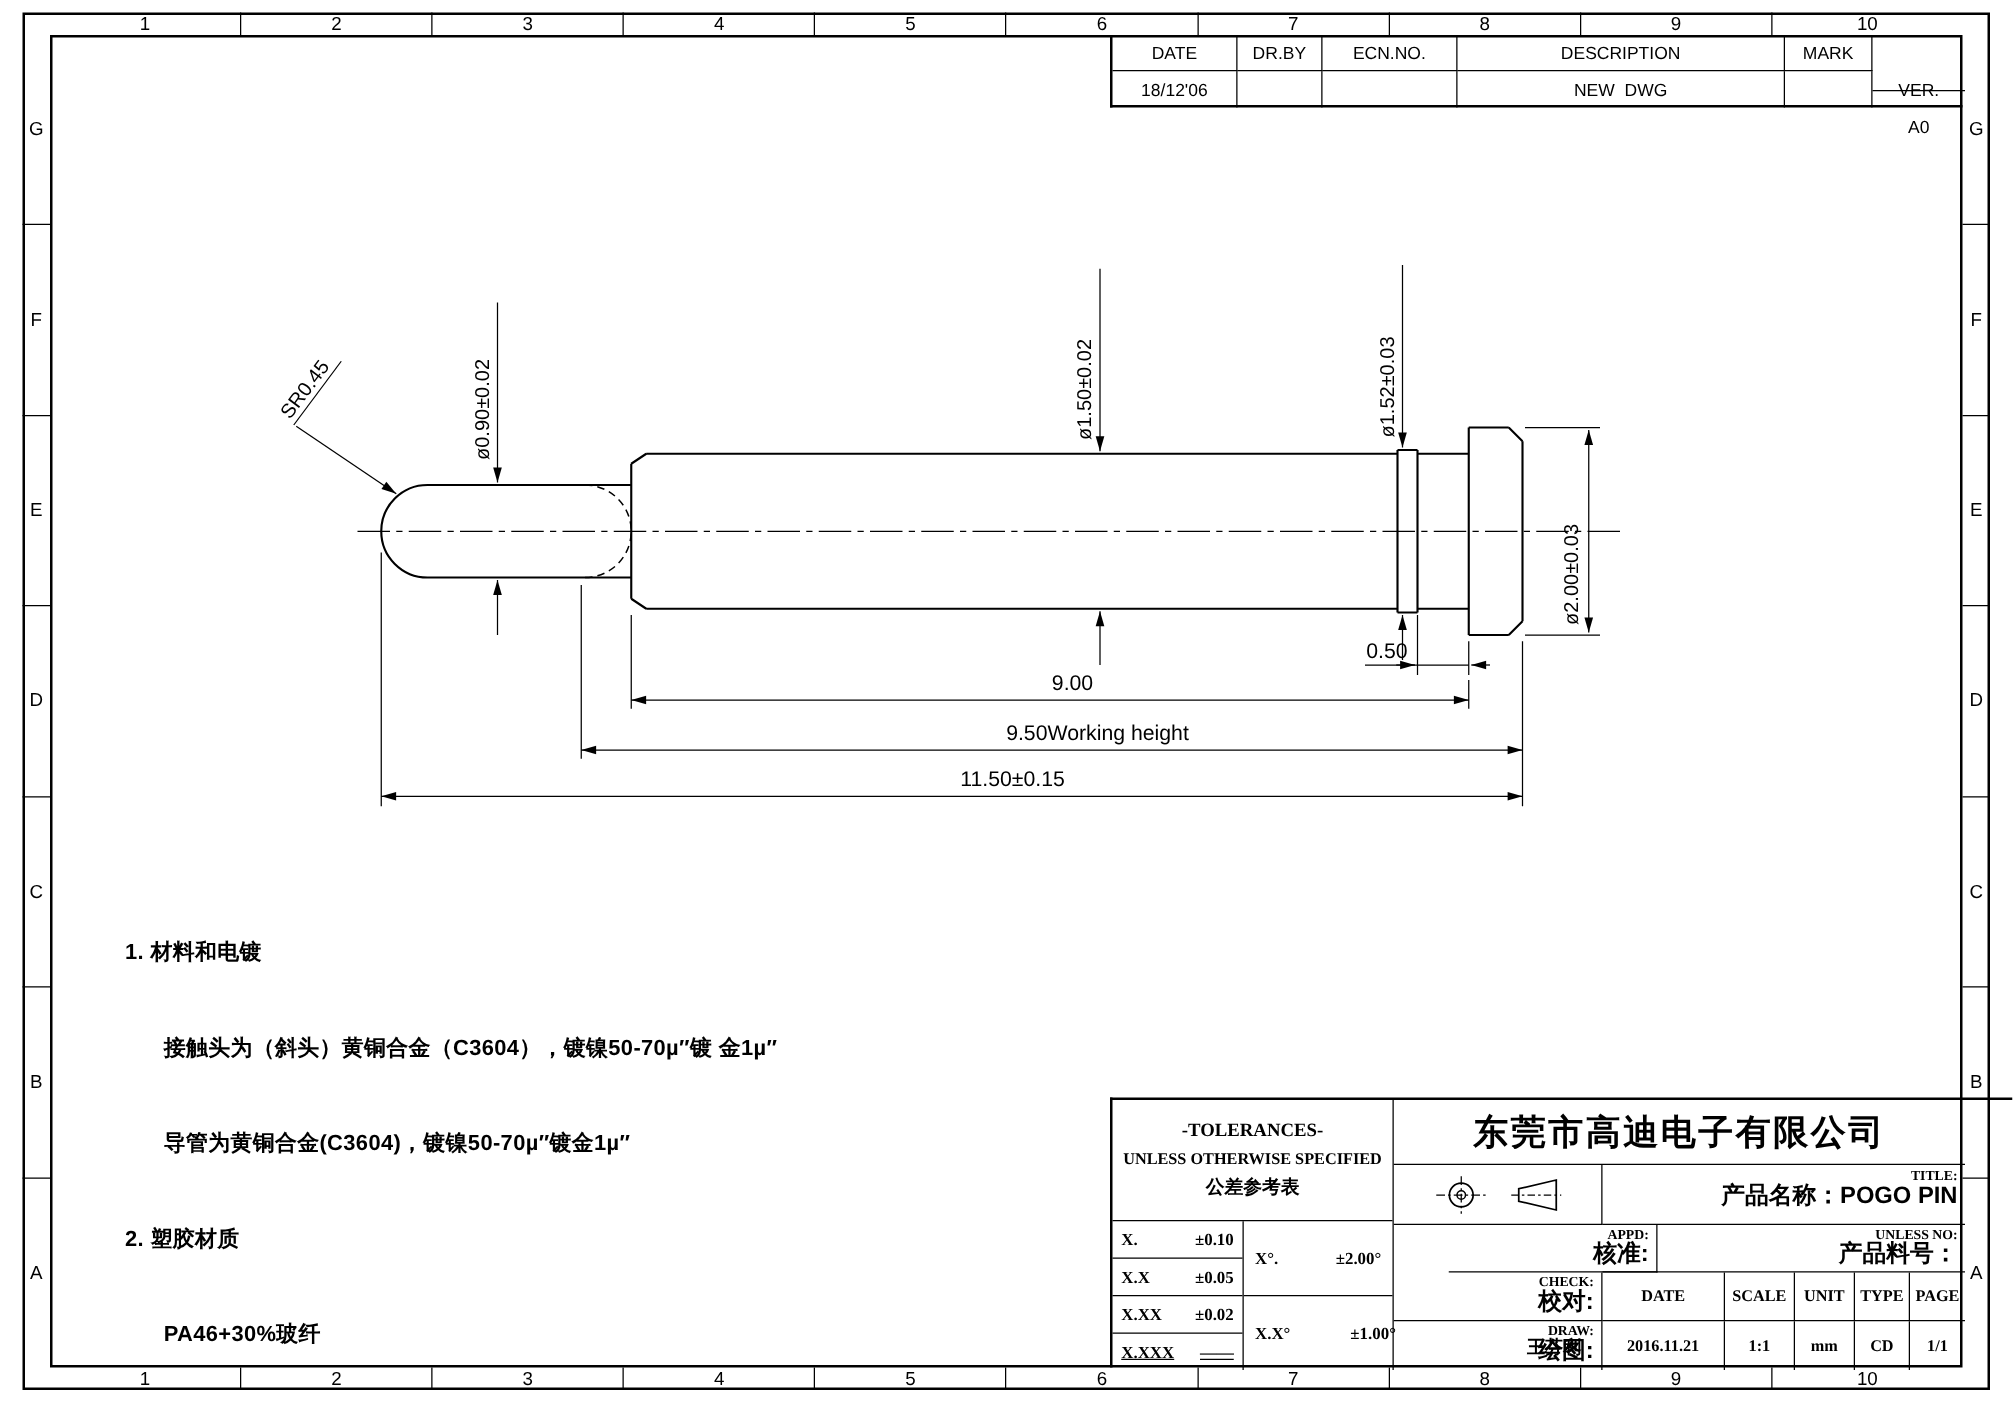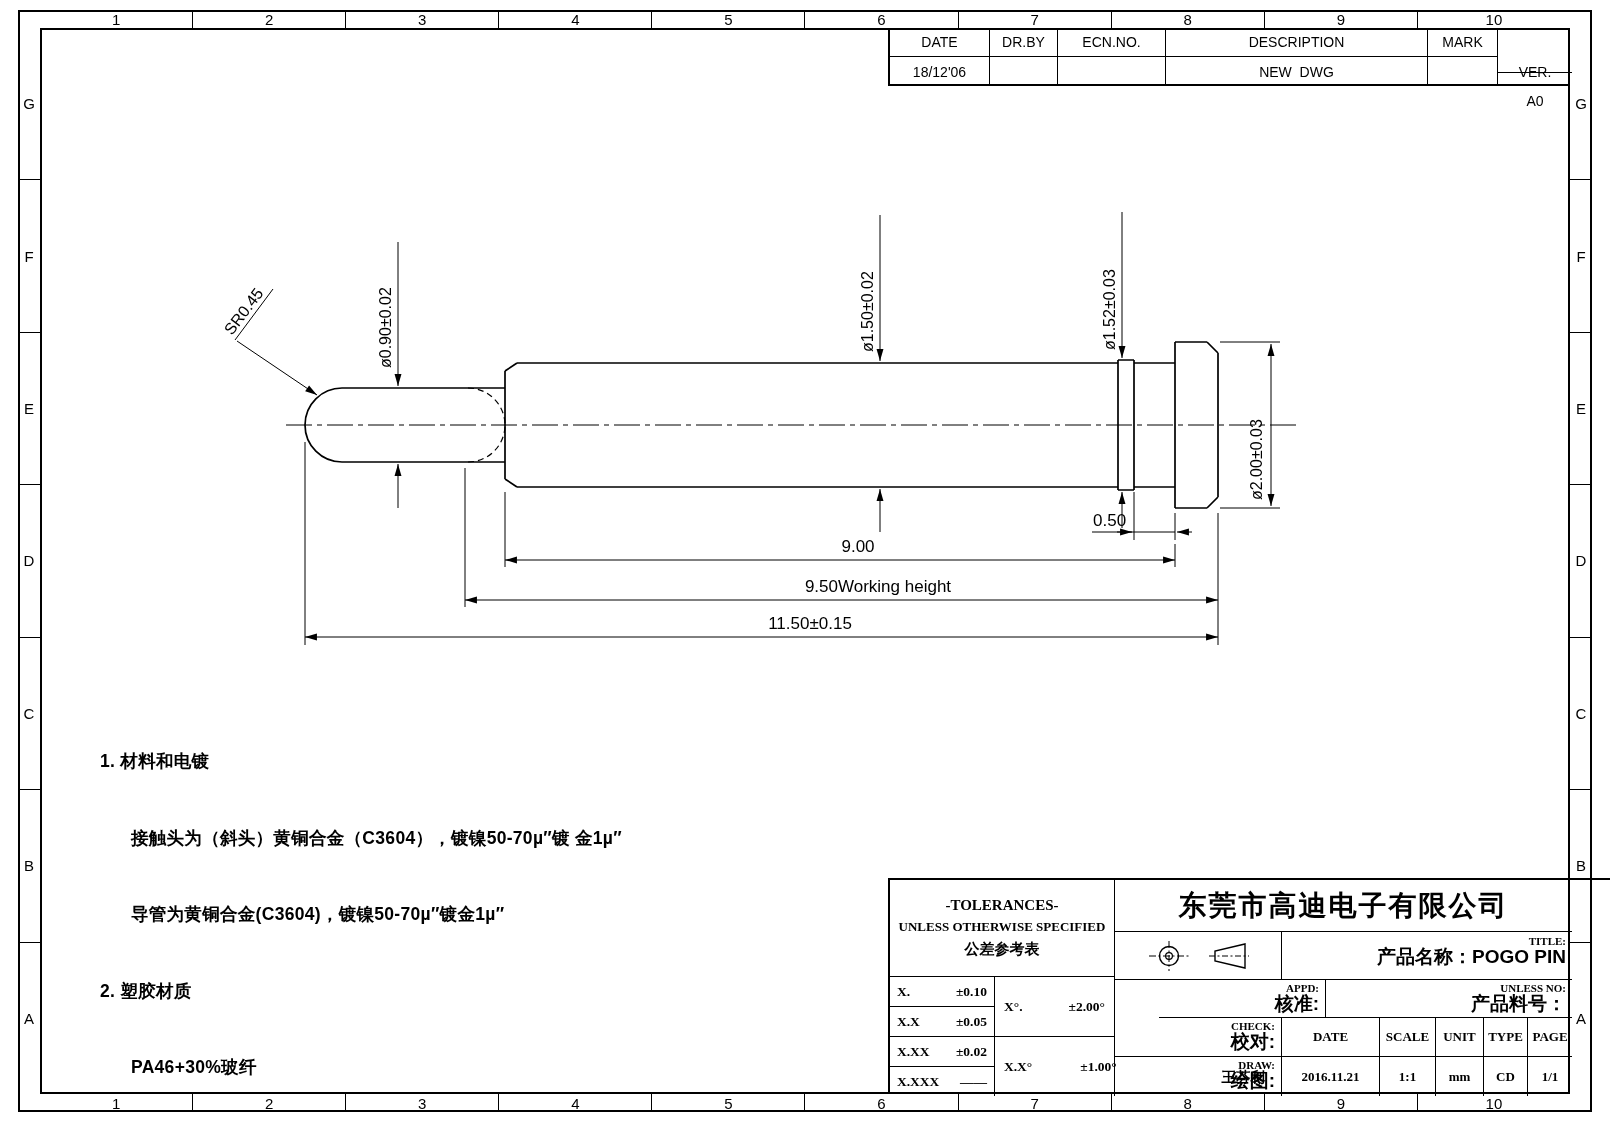--- a/index.html
+++ b/index.html
@@ -40,21 +40,21 @@
             display:flex;flex-direction:column;align-items:center;justify-content:center;gap:5px;}
   .tol-t1,.tol-t2{font-family:"Liberation Serif",serif;font-weight:bold;}
   .tol-t1{font-size:15px;}
   .tol-t2{font-size:13px;}
   .tol-t3{font-weight:bold;font-size:15px;}
   .tol-body{position:absolute;left:0;top:97px;width:100%;height:119px;}
   .tol-lcol{position:absolute;left:0;top:0;width:105px;height:100%;border-right:1.6px solid #000;
             display:flex;flex-direction:column;}
   .tol-row{flex:1 1 0;display:flex;align-items:center;justify-content:space-between;padding:0 7px;
            border-bottom:1.6px solid #000;font-family:"Liberation Serif",serif;font-weight:bold;font-size:13.5px;}
-  .tol-row:last-child{border-bottom:none;}
+  .tol-row:last-child{border-bottom:none;text-decoration:underline;}
   .tol-rcol{position:absolute;left:105px;top:0;right:0;height:100%;display:flex;flex-direction:column;}
   .tol-arow{flex:1 1 0;display:flex;align-items:center;justify-content:space-between;padding:0 9px;
             border-bottom:1.6px solid #000;font-family:"Liberation Serif",serif;font-weight:bold;font-size:13.5px;}
   .tol-arow:last-child{border-bottom:none;gap:48px;}
   .company{left:225px;top:0;width:457px;height:52px;border-bottom:1.8px solid #000;
            display:flex;align-items:center;justify-content:center;font-size:28px;font-weight:bold;letter-spacing:2px;}
   .sym{left:225px;top:52px;width:167px;height:48px;border-right:1.6px solid #000;border-bottom:1.8px solid #000;
        display:flex;align-items:center;justify-content:center;gap:16px;}
   .titlecell{left:392px;top:52px;width:290px;height:48px;border-bottom:1.8px solid #000;padding:3px 6px;}
   .small-en{font-family:"Liberation Serif",serif;font-weight:bold;font-size:11px;line-height:13px;}

